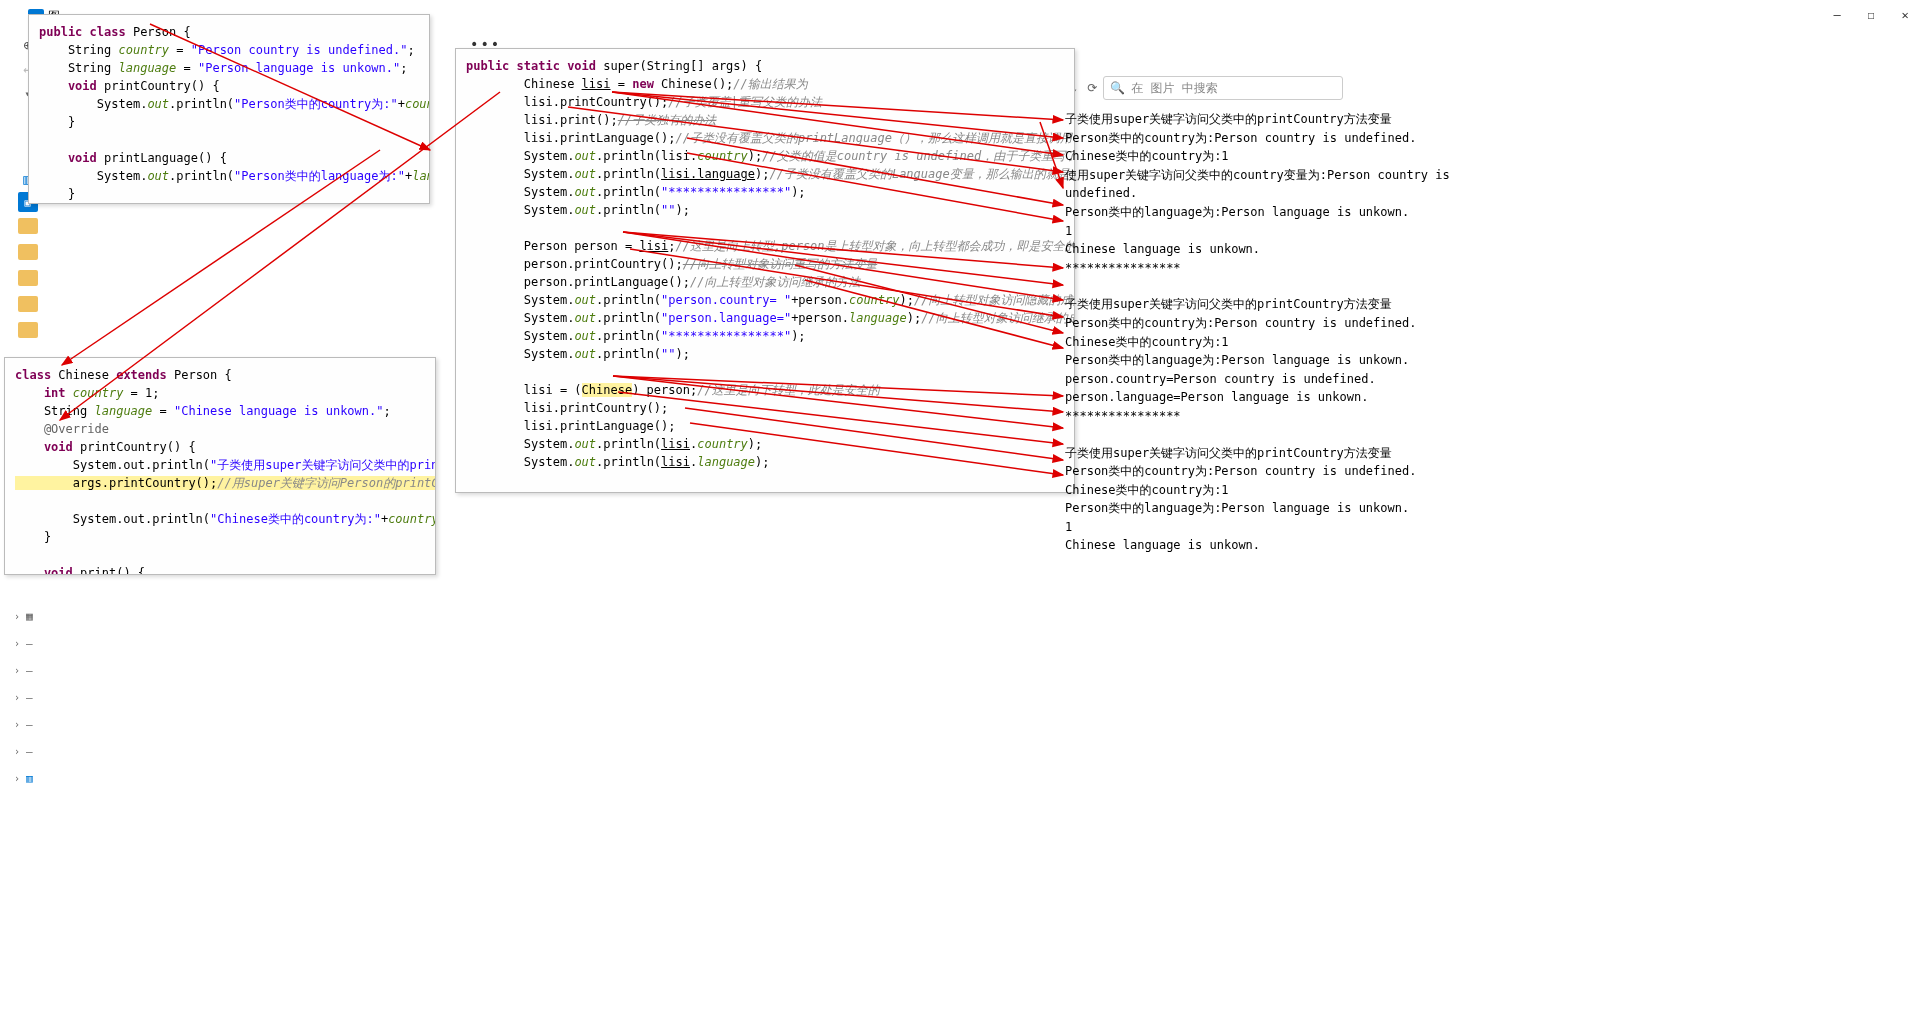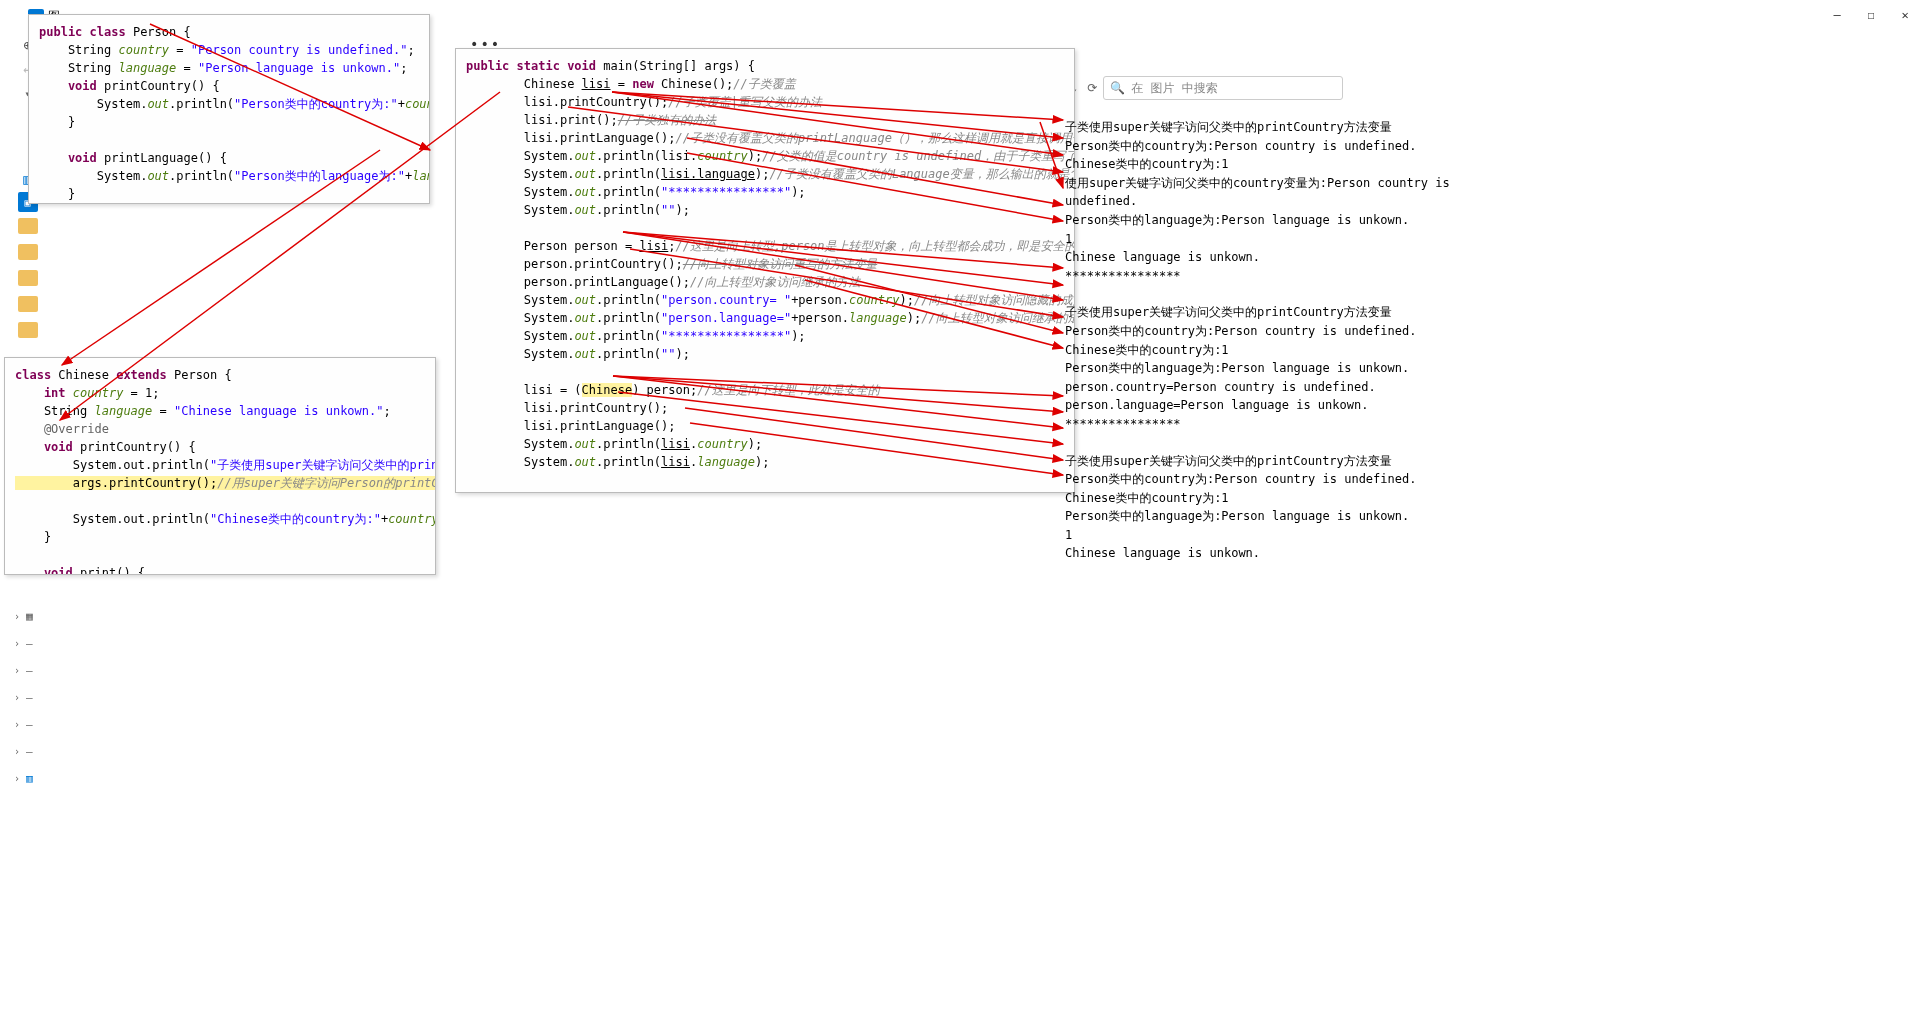--- a/index.html
+++ b/index.html
@@ -31,21 +31,21 @@
 
 
 .kw { color: #7f0055; font-weight: bold; text-align: center; }
 .str { color: #2a00ff; }
 .com { color: #888; font-style: italic; }
 .fld { color: #4d7c0f; font-style: italic; }
 .ann { color: #646464; }
 .hl { background: #fff3a0; }
 
 
-.outpanel { position: absolute; left: 1065px; top: 118px; width: 410px; font-size: 12px; line-height: 1.55; color: #000; }
+.outpanel { position: absolute; left: 1065px; top: 110px; width: 410px; font-size: 12px; line-height: 1.55; color: #000; }
 .outline { display: block; }
 
 
 .arrows { position: absolute; left: 0; top: 0; width: 1920px; height: 1019px; pointer-events: none; }
 .arrows line { stroke: #d00; stroke-width: 1.5; }
 .arrows polygon { fill: #d00; }
 
 
 .dots { position: absolute; left: 470px; top: 36px; color: #333; font-size: 14px; letter-spacing: 2px; }
 .dots2 { position: absolute; left: 414px; top: 10px; color: #999; font-size: 12px; }
@@ -148,22 +148,22 @@
 <span class="hl"><span>        args.printCountry();</span><span class="com">//用super关键字访问Person的printCountry方法</span></span>
 <span></span>
 <span>        System.out.println(</span><span class="str">"Chinese类中的country为:"</span><span>+</span><span class="fld">country</span>
 <span>    }</span>
 <span></span>
 <span class="kw">    void </span><span>print() {</span>
 
 
 </div>
 
-<div class="panel" style="left:455px;top:48px;width:620px;height:445px"><span class="kw">public static void </span><span>main(String[] args) {</span>
-<span>        Chinese </span><span style="text-decoration:underline">lisi</span><span> = </span><span class="kw">new </span><span>Chinese();</span><span class="com">//子类覆盖</span>
+<div class="panel" style="left:455px;top:48px;width:620px;height:445px"><span class="kw">public static void </span><span>super(String[] args) {</span>
+<span>        Chinese </span><span style="text-decoration:underline">lisi</span><span> = </span><span class="kw">new </span><span>Chinese();</span><span class="com">//输出结果为</span>
 <span>        lisi.printCountry();</span><span class="com">//子类覆盖|重写父类的办法</span>
 <span>        lisi.print();</span><span class="com" style="text-decoration:line-through">//子类独有的办法</span>
 <span>        lisi.printLanguage();</span><span class="com">//子类没有覆盖父类的printLanguage（），那么这样调用就是直接调用子类继承父类的办法</span>
 <span>        System.</span><span class="fld">out</span><span>.println(lisi.</span><span class="fld">country</span><span>);</span><span class="com">//父类的值是country is undefined，由于子类重写了父类的变量 输出结果为</span>
 <span>        System.</span><span class="fld">out</span><span>.println(</span><span style="text-decoration:underline">lisi.language</span><span>);</span><span class="com">//子类没有覆盖父类的Language变量，那么输出的就是父类的Language的值</span>
 <span>        System.</span><span class="fld">out</span><span>.println(</span><span class="str">"****************"</span><span>);</span>
 <span>        System.</span><span class="fld">out</span><span>.println(</span><span class="str">""</span><span>);</span>
 <span></span>
 <span>        Person person = </span><span style="text-decoration:underline">lisi</span><span>;</span><span class="com">//这里是向上转型,person是上转型对象，向上转型都会成功，即是安全的</span>
 <span>        person.printCountry();</span><span class="com" style="text-decoration:line-through">//向上转型对象访问重写的方法变量</span>

